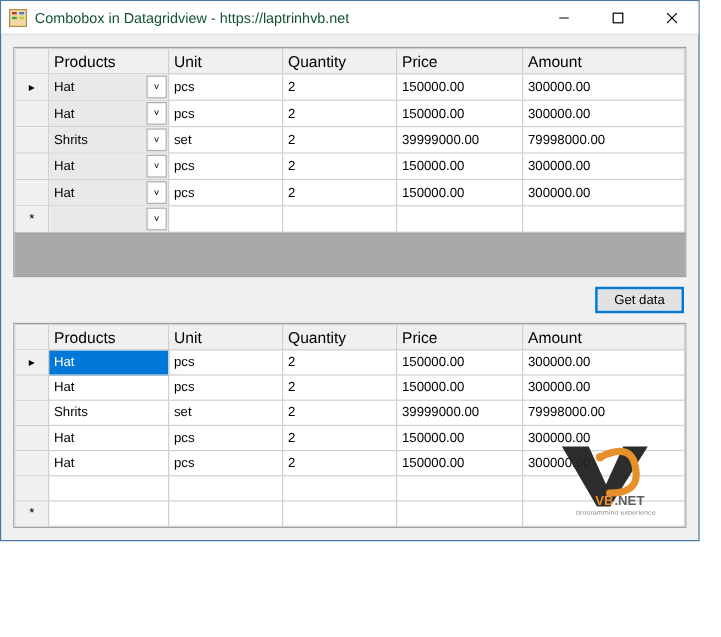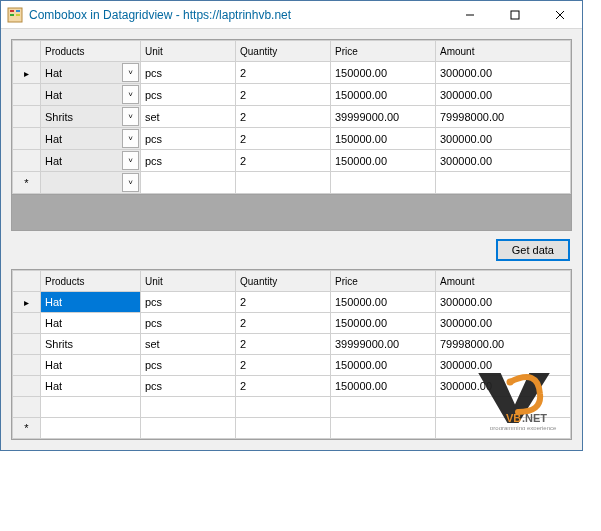--- a/index.html
+++ b/index.html
@@ -25,21 +25,21 @@
     padding: 0 0 0 6px;
   }
   .titlebar .icon {
     width: 16px; height: 16px;
     display: inline-flex; align-items: center; justify-content: center;
     margin-right: 6px;
   }
   .titlebar .title {
     flex: 1;
     font-size: 12px;
-    color: #0369a1;
+    color: #14532d;
   }
   .winbtns { display: flex; height: 100%; }
   .winbtn {
     width: 45px; height: 28px;
     display: flex; align-items: center; justify-content: center;
     font-size: 13px; color: #000;
   }
   .client { padding: 10px; }
   .grid-wrap {
     border: 1px solid #a0a0a0;
@@ -58,21 +58,21 @@
   table.dgv th, table.dgv td {
     border: 1px solid #d0d0d0;
     padding: 0;
     height: 21px;
     text-align: left;
     font-weight: normal;
   }
   table.dgv th {
     background: #f0f0f0;
     padding: 2px 4px;
-    font-size: 10px;
+    font-size: 13px;
   }
   table.dgv td { padding: 2px 4px; font-size: 11px; }
   .rowhdr {
     width: 28px;
     background: #f0f0f0;
     text-align: center !important;
     padding: 0 !important;
     position: relative;
   }
   .rowhdr .ptr {
@@ -113,21 +113,21 @@
     font-family: inherit;
     text-align: center;
   }
   .col-prod { width: 100px; }
   .col-unit { width: 95px; }
   .col-qty  { width: 95px; }
   .col-price{ width: 105px; }
   .col-amt  { }
   .watermark {
     position: absolute;
-    right: 12px;
+    right: 22px;
     bottom: 18px;
     pointer-events: none;
     opacity: 0.95;
   }
   .outer {
     position: relative;
     width: 601px;
     padding: 0 0 14px 0;
   }
 </style>

